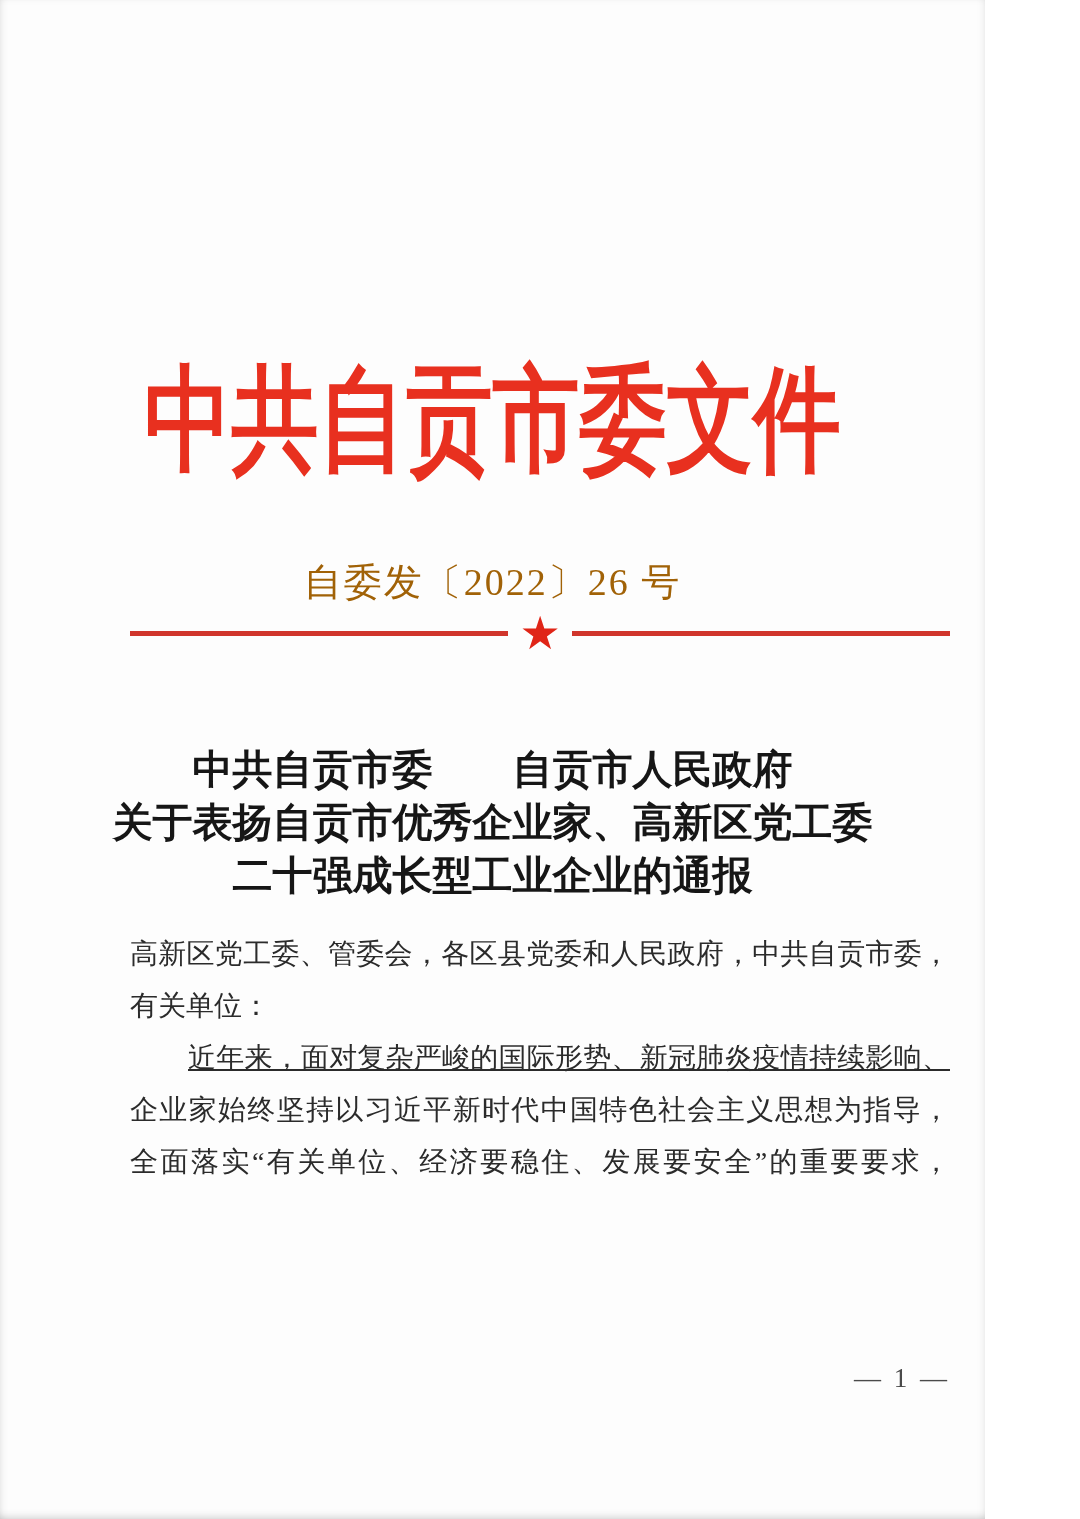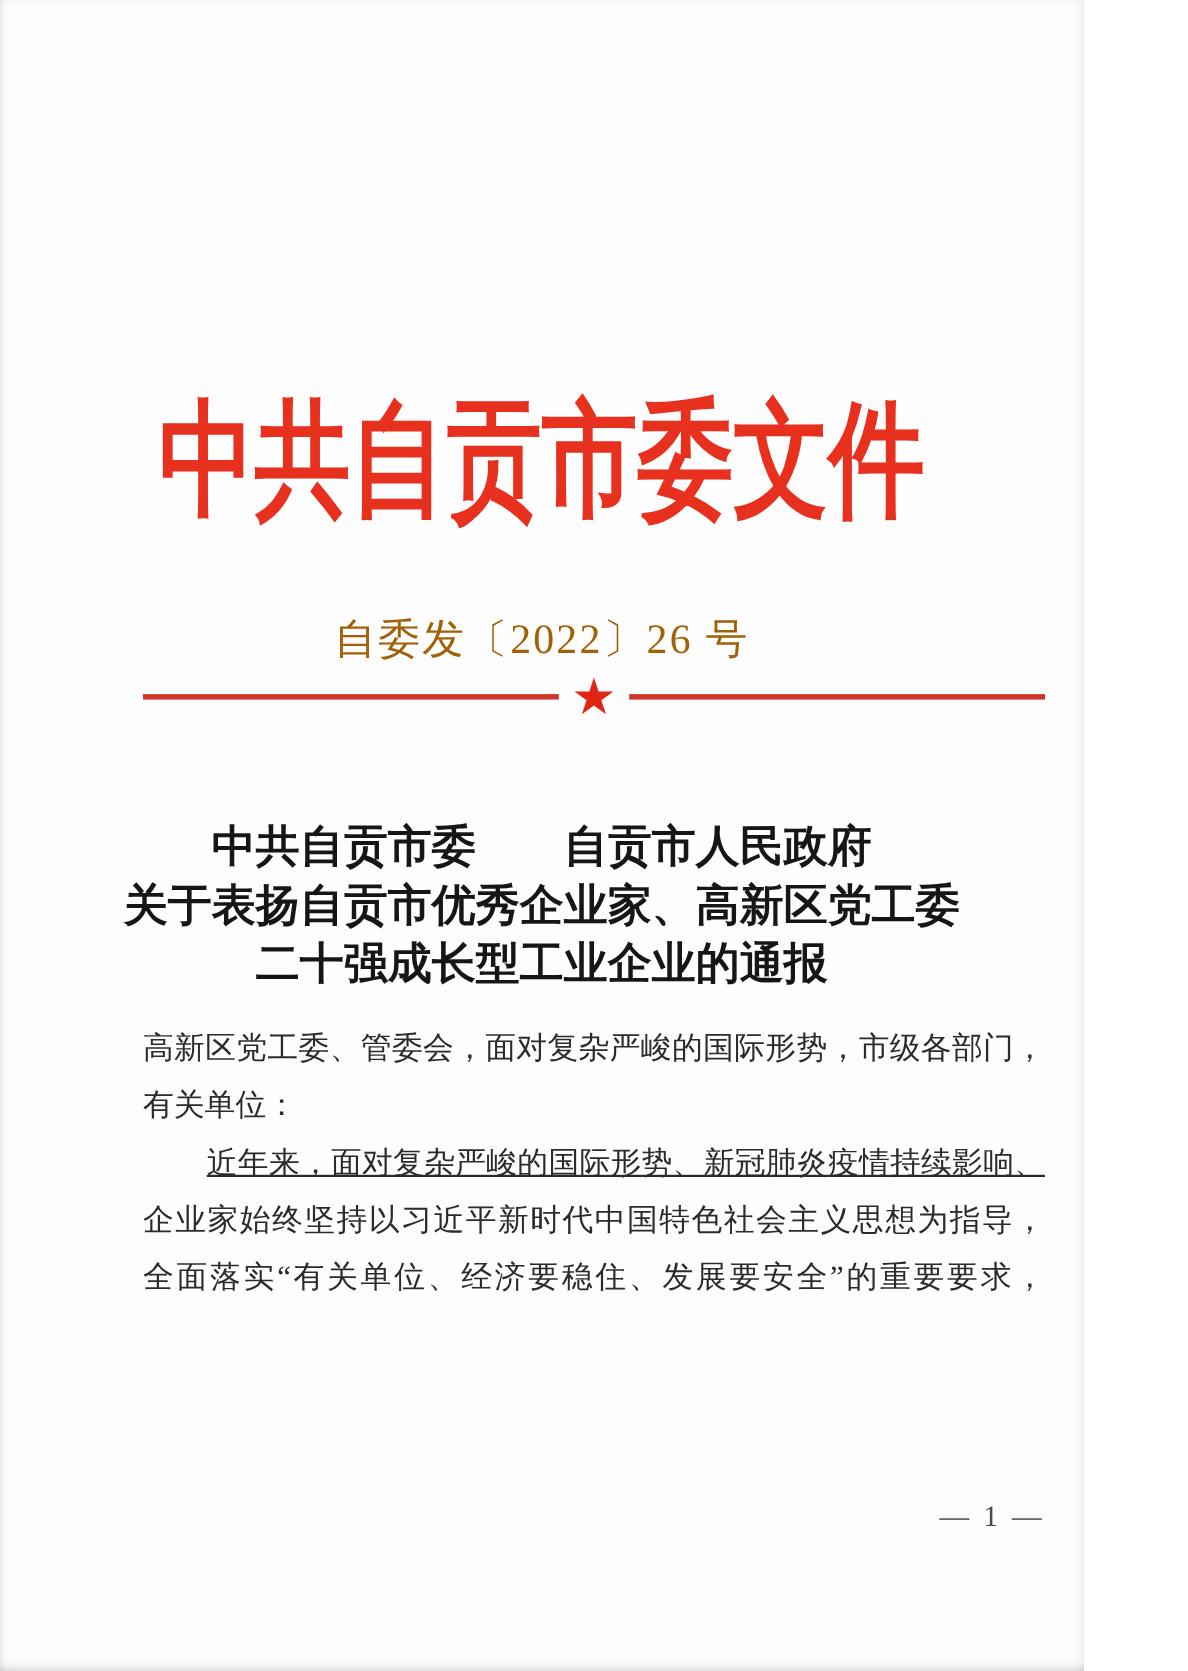--- a/index.html
+++ b/index.html
@@ -130,21 +130,21 @@
     <div class="seg"></div>
   </div>
 
   <div class="notice-title">
     <div class="notice-title-line">中共自贡市委　　自贡市人民政府</div>
     <div class="notice-title-line">关于表扬自贡市优秀企业家、高新区党工委</div>
     <div class="notice-title-line">二十强成长型工业企业的通报</div>
   </div>
 
   <div class="body-text">
-    <div class="body-line just">高新区党工委、管委会，面对复杂严峻的国际形势，市级各部门，</div>
+    <div class="body-line just">高新区党工委、管委会，各区县党委和人民政府，中共自贡市委，</div>
     <div class="body-line">有关单位：</div>
     <div class="body-line just indent">近年来，面对复杂严峻的国际形势、新冠肺炎疫情持续影响、</div>
     <div class="body-line just">企业家始终坚持以习近平新时代中国特色社会主义思想为指导，</div>
     <div class="body-line just">全面落实“有关单位、经济要稳住、发展要安全”的重要要求，</div>
   </div>
 
   <div class="page-number">— 1 —</div>
 
 </div>
 

